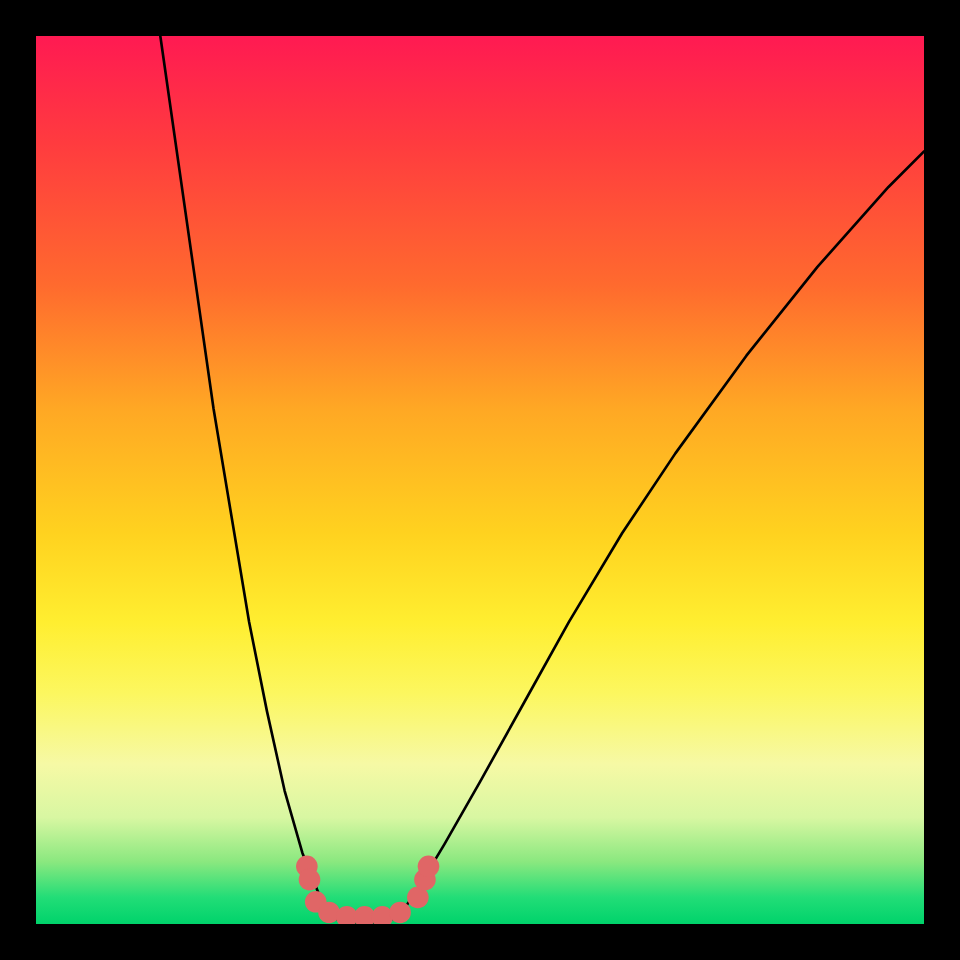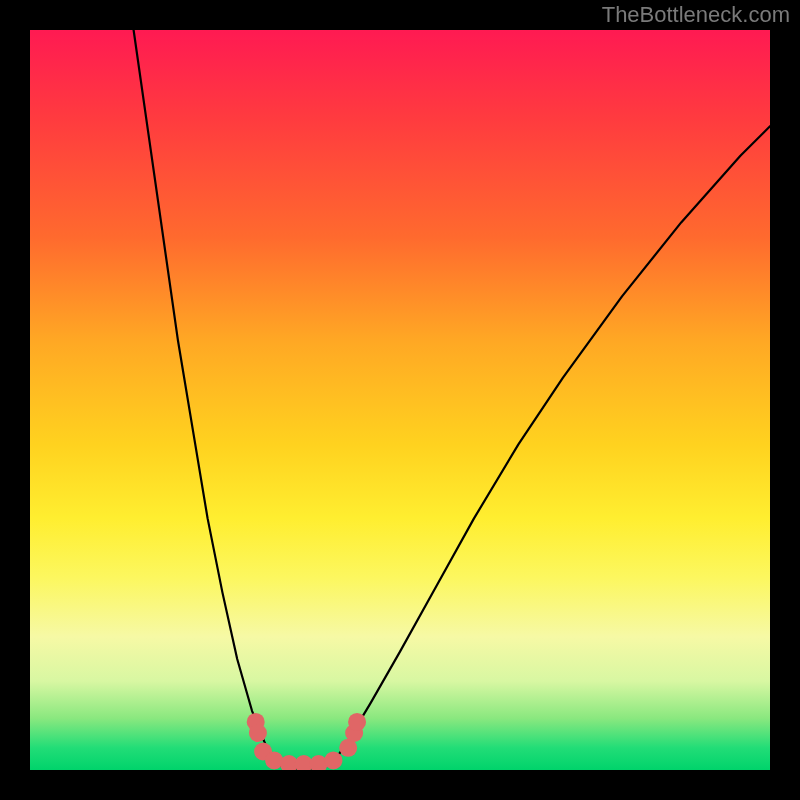--- a/index.html
+++ b/index.html
@@ -51,21 +51,20 @@
     position: absolute;
     left: 0; top: 0;
     width: 740px;
     height: 740px;
   }
 </style>
 </head>
 <body>
 
 <div class="chart-outer">
-  <div class="watermark">TheBottleneck.com</div>
   <div class="plot-area">
     <svg class="overlay" viewBox="0 0 740 740">
       <g id="line-layer">
           <path d="M103.60 0.00 L118.40 103.60 L133.20 207.20 L148.00 310.80 L162.80 399.60 L177.60 488.40 L192.40 562.40 L207.20 629.00 L222.00 680.80 L236.80 717.80 L244.20 732.60" fill="none" stroke="#000" stroke-width="2.2" stroke-linecap="round" stroke-linejoin="round"></path>
           <path d="M303.40 732.60 L318.20 710.40 L340.40 673.40 L370.00 621.60 L407.00 555.00 L444.00 488.40 L488.40 414.40 L532.80 347.80 L592.00 266.40 L651.20 192.40 L710.40 125.80 L740.00 96.20" fill="none" stroke="#000" stroke-width="2.2" stroke-linecap="round" stroke-linejoin="round"></path>
           <path d="M244.20 732.60 L251.60 736.30 L266.40 738.52 L281.20 738.52 L296.00 736.30 L303.40 732.60" fill="none" stroke="#000" stroke-width="2.2" stroke-linecap="round" stroke-linejoin="round"></path>
         </g>
       <g id="marker-layer">
           <circle cx="225.70" cy="691.90" r="9" fill="#e06666"></circle>
           <circle cx="227.92" cy="703.00" r="9" fill="#e06666"></circle>

